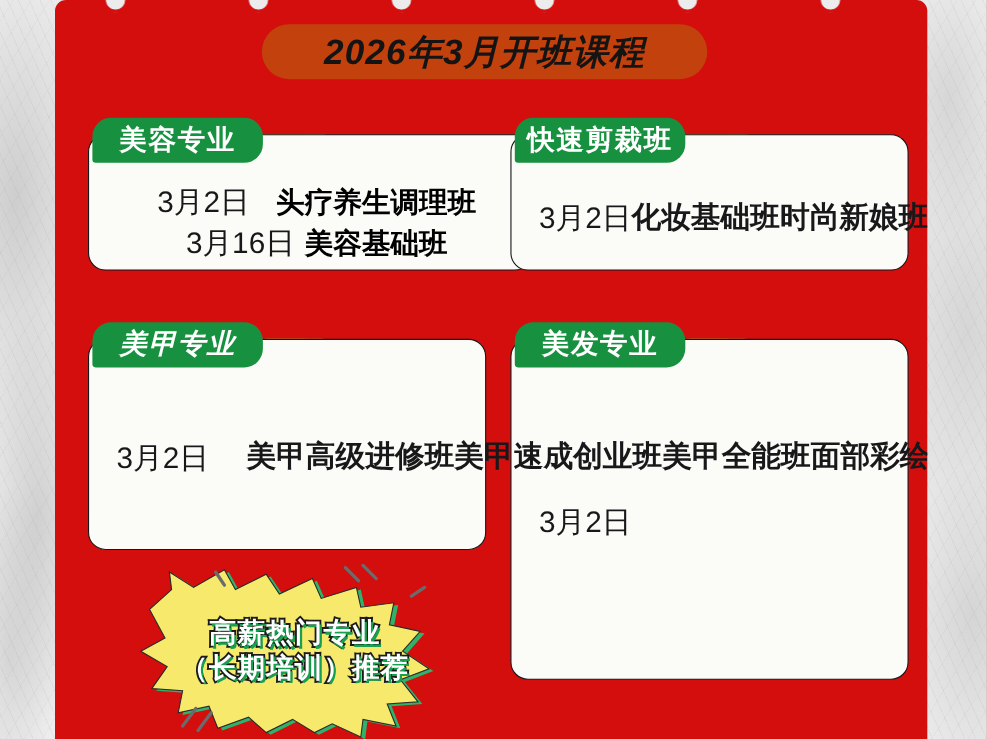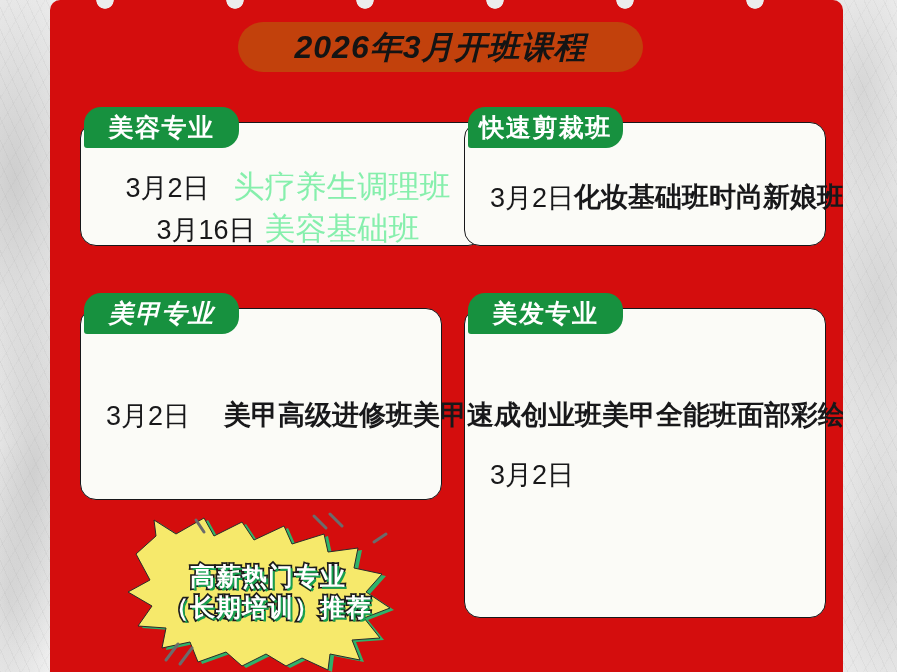--- a/index.html
+++ b/index.html
@@ -103,21 +103,21 @@
     line-height:1.33;white-space:nowrap;
   }
   
   .pairs{display:flex;flex-direction:column;}
   .pair{display:flex;align-items:baseline;white-space:nowrap;}
   .pair .d{
     font-size:27px;font-weight:400;color:#18181a;line-height:1.36;
     flex:0 0 108px;
   }
   .pair .c{
-    font-size:31px;font-weight:400;color:#86efac;line-height:1.36;
+    font-size:26px;font-weight:700;color:#000000;line-height:1.36;
   }
 
   
   #burst{
     position:absolute;left:118px;top:512px;width:300px;height:160px;
     z-index:5;
   }
   #burst svg{position:absolute;left:0;top:0;}
   #burst .burst-text{
     position:absolute;left:0;top:0;width:300px;height:160px;

